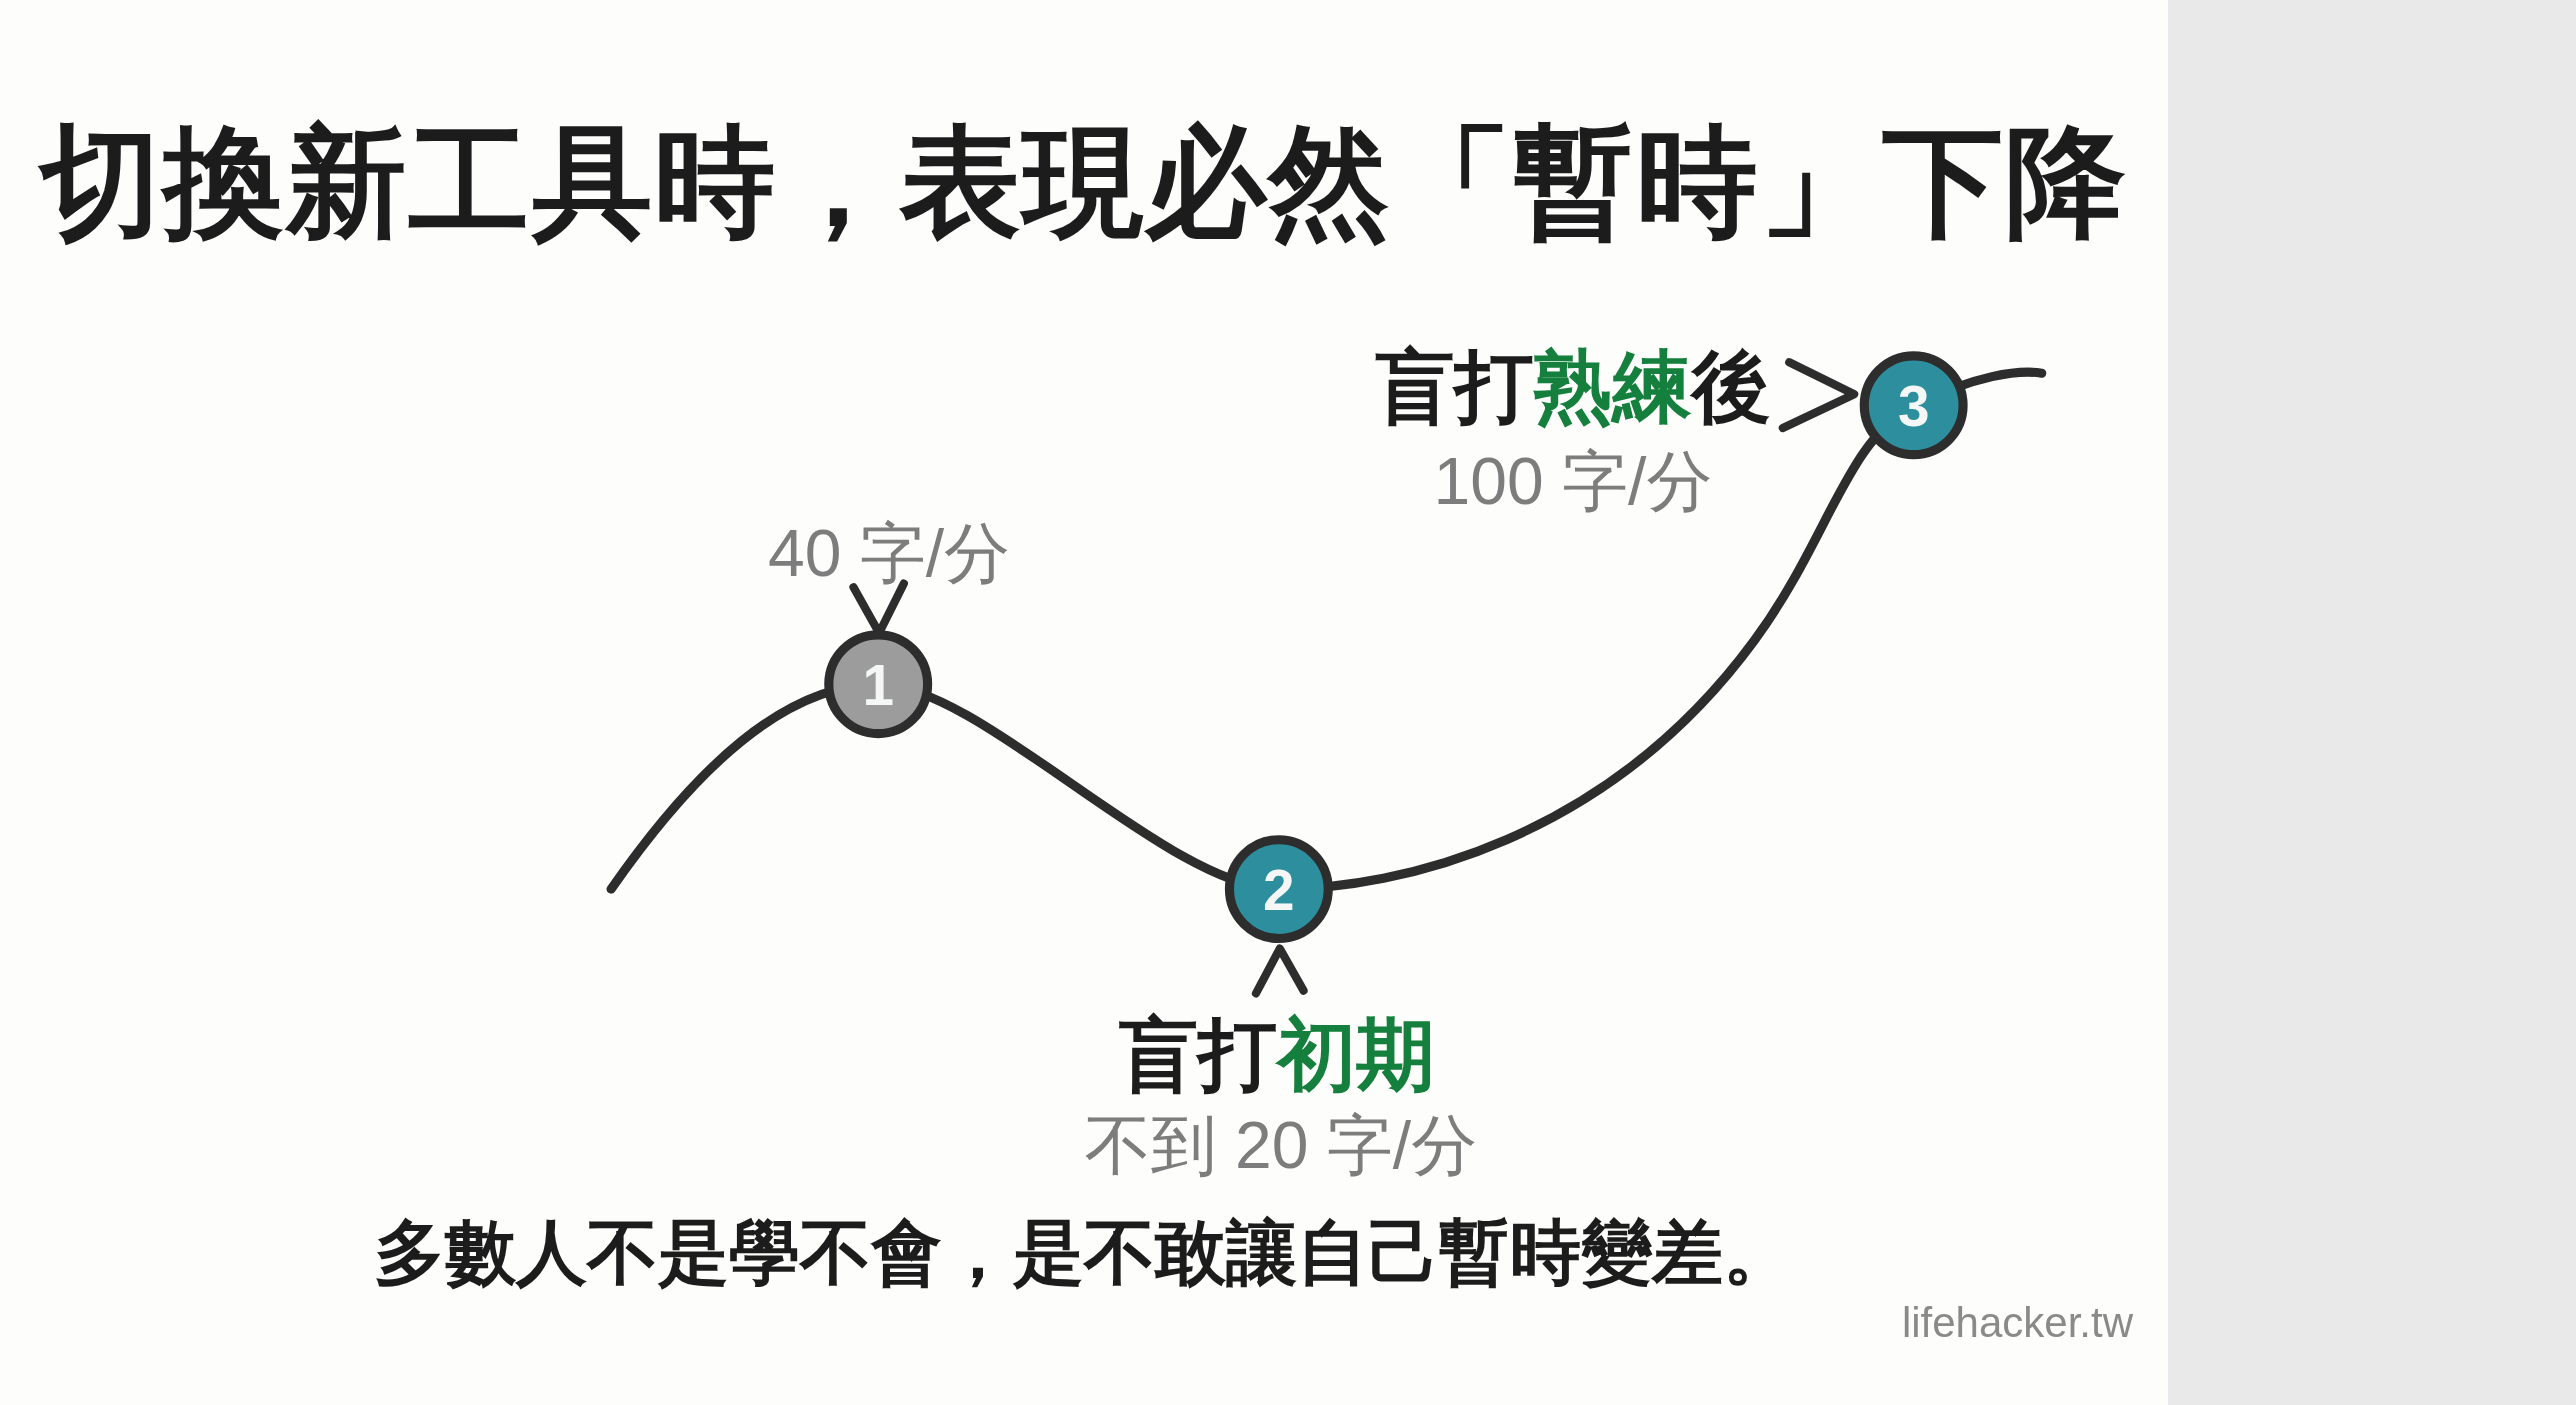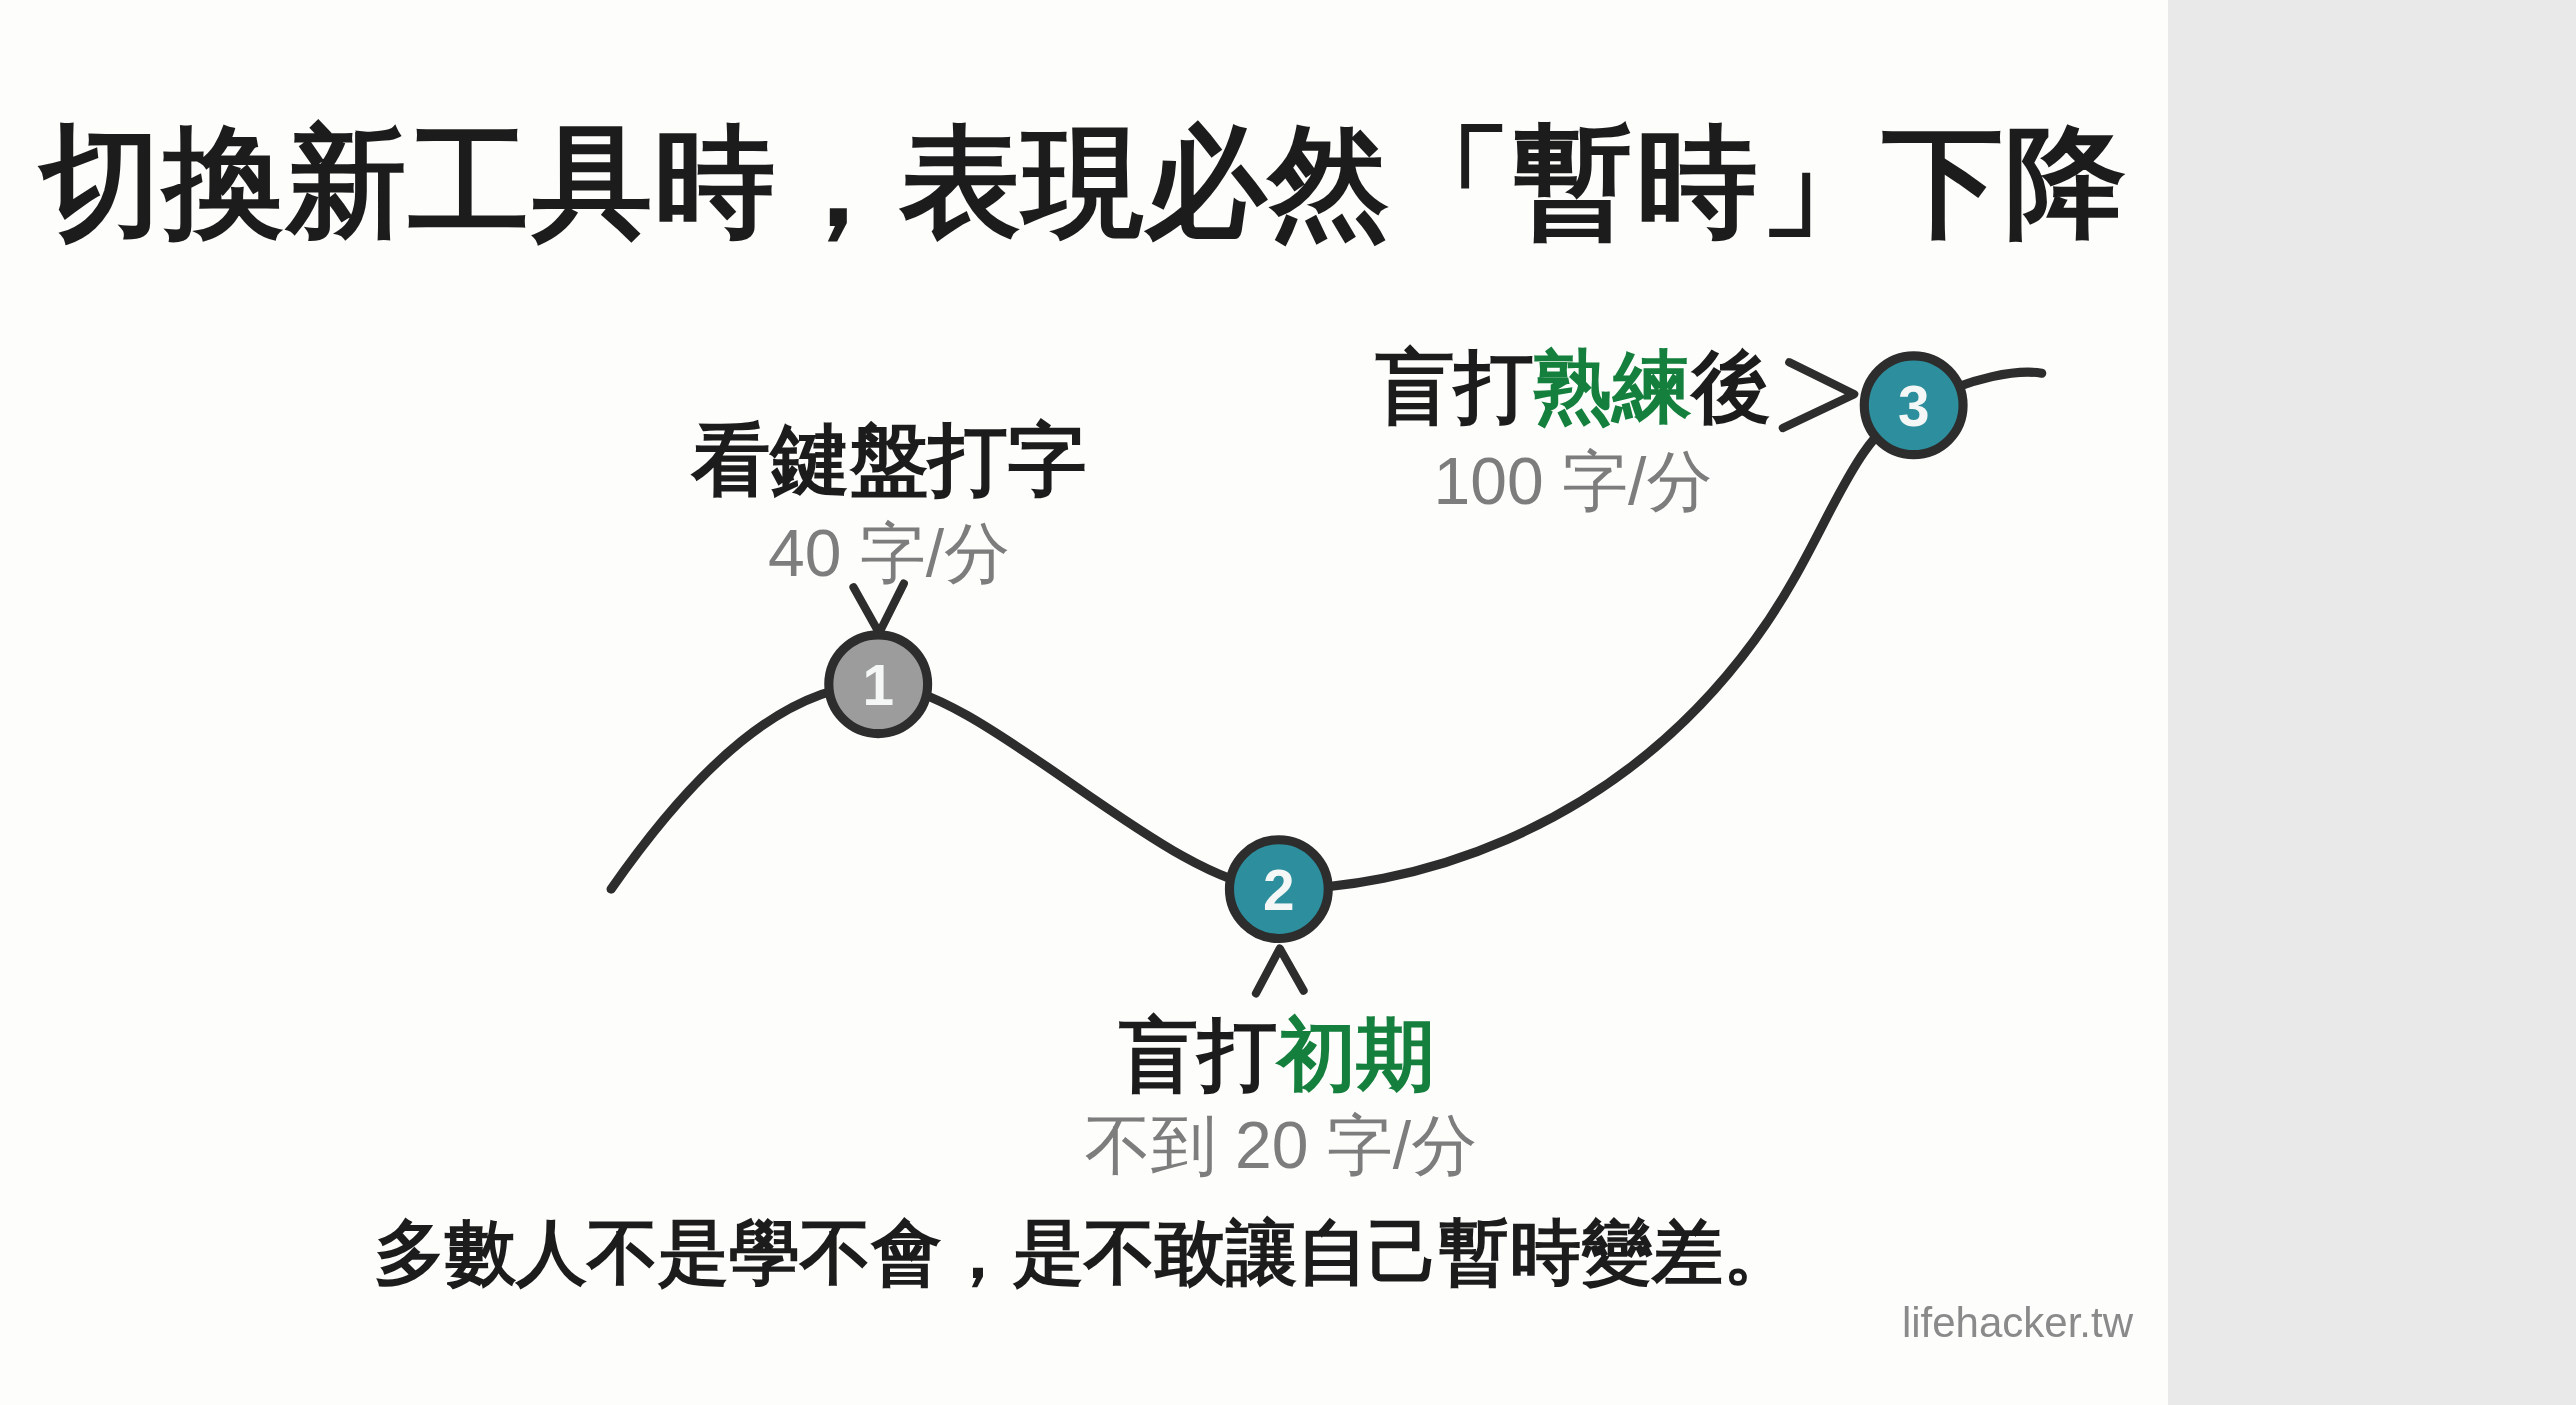--- a/index.html
+++ b/index.html
@@ -103,23 +103,20 @@
     <g>
       <circle cx="1398" cy="972" r="54" fill="#2d8e9d" stroke="#2d2d2d" stroke-width="10"></circle>
       <text class="circle-num" x="1398" y="972" dy="0.36em" text-anchor="middle">2</text>
     </g>
     <g>
       <circle cx="2092" cy="443" r="54" fill="#2d8e9d" stroke="#2d2d2d" stroke-width="10"></circle>
       <text class="circle-num" x="2092" y="443" dy="0.36em" text-anchor="middle">3</text>
     </g>
   </svg>
 
-  <div class="anno-label" style="left:889px; top:408px;">
-    <span>看鍵盤打字</span>
-  </div>
   <div class="anno-value" style="left:889px; top:509px;">40 字/分</div>
 
   <div class="anno-label" style="left:1573px; top:335px;">
     <span>盲打</span><span class="hl">熟練</span><span>後</span>
   </div>
   <div class="anno-value" style="left:1573px; top:437px;">100 字/分</div>
 
   <div class="anno-label" style="left:1277px; top:1003px;">
     <span>盲打</span><span class="hl">初期</span>
   </div>

